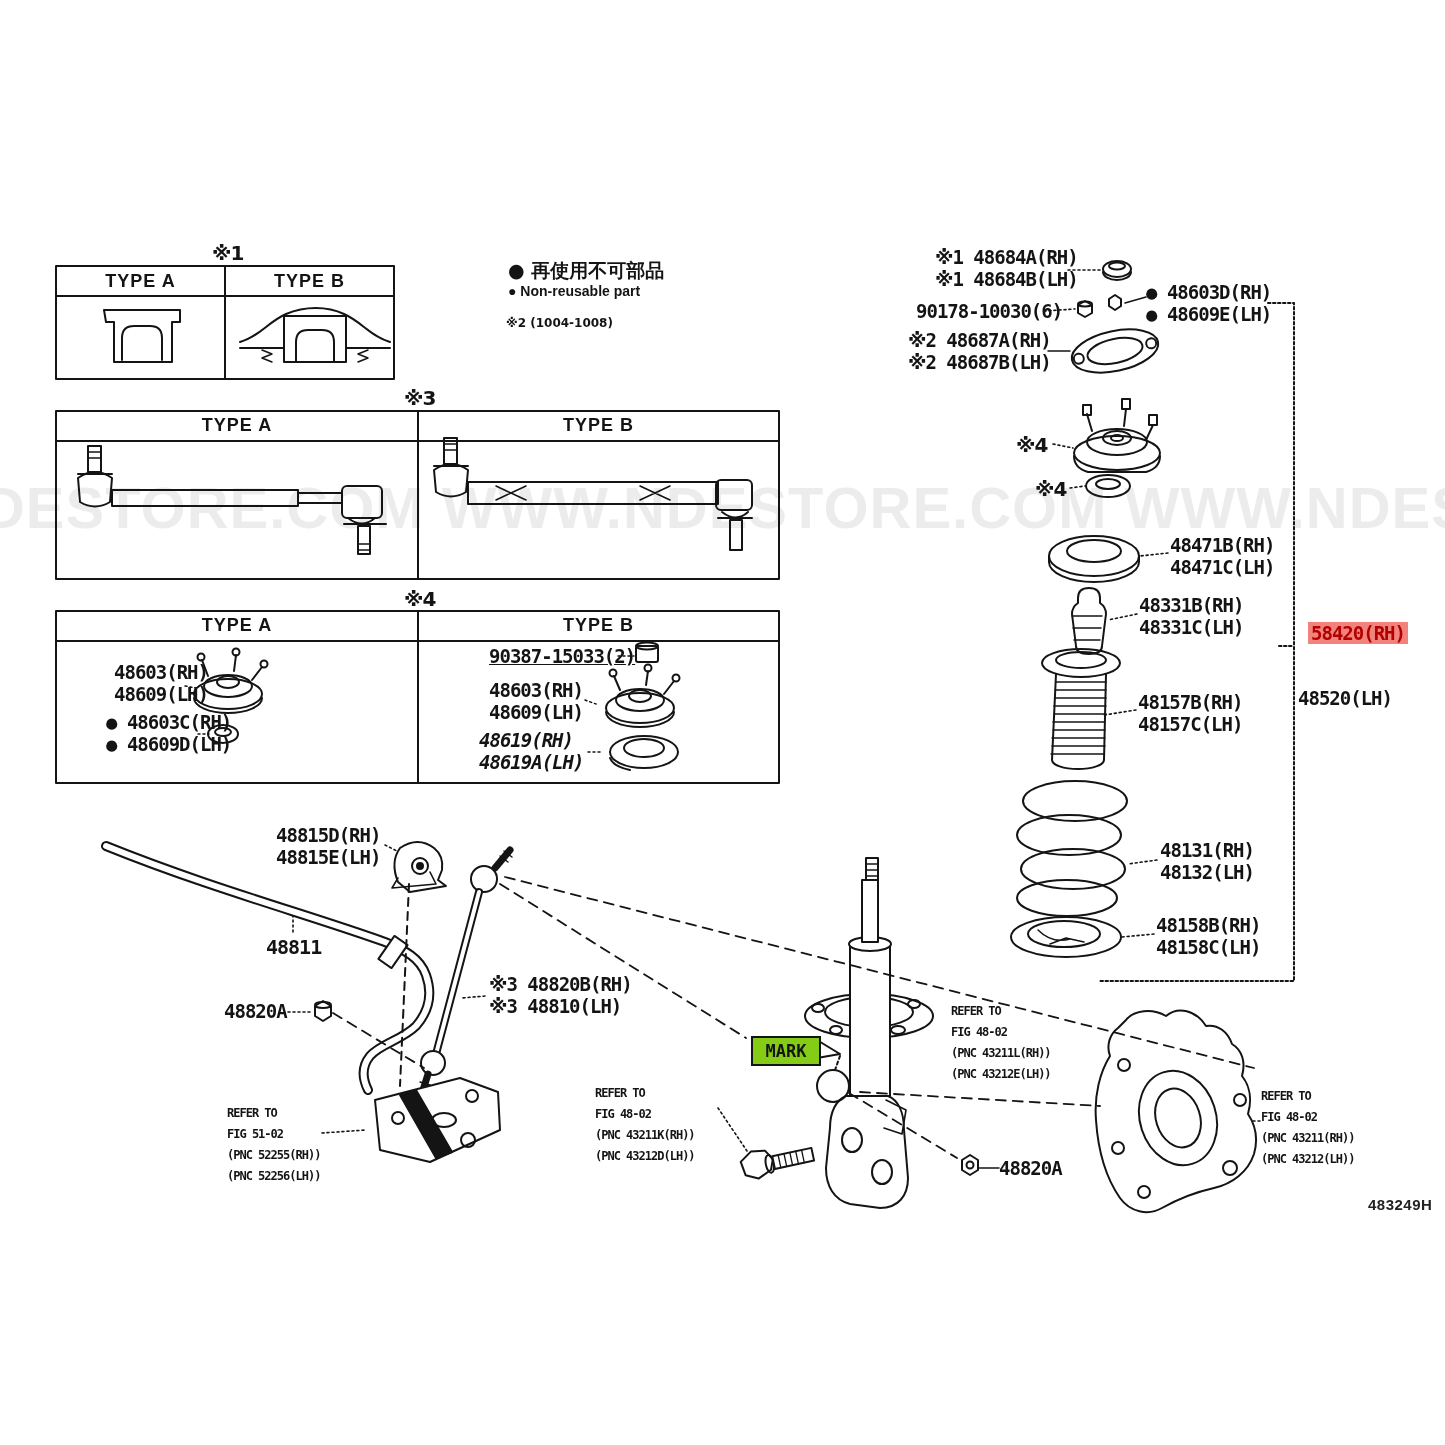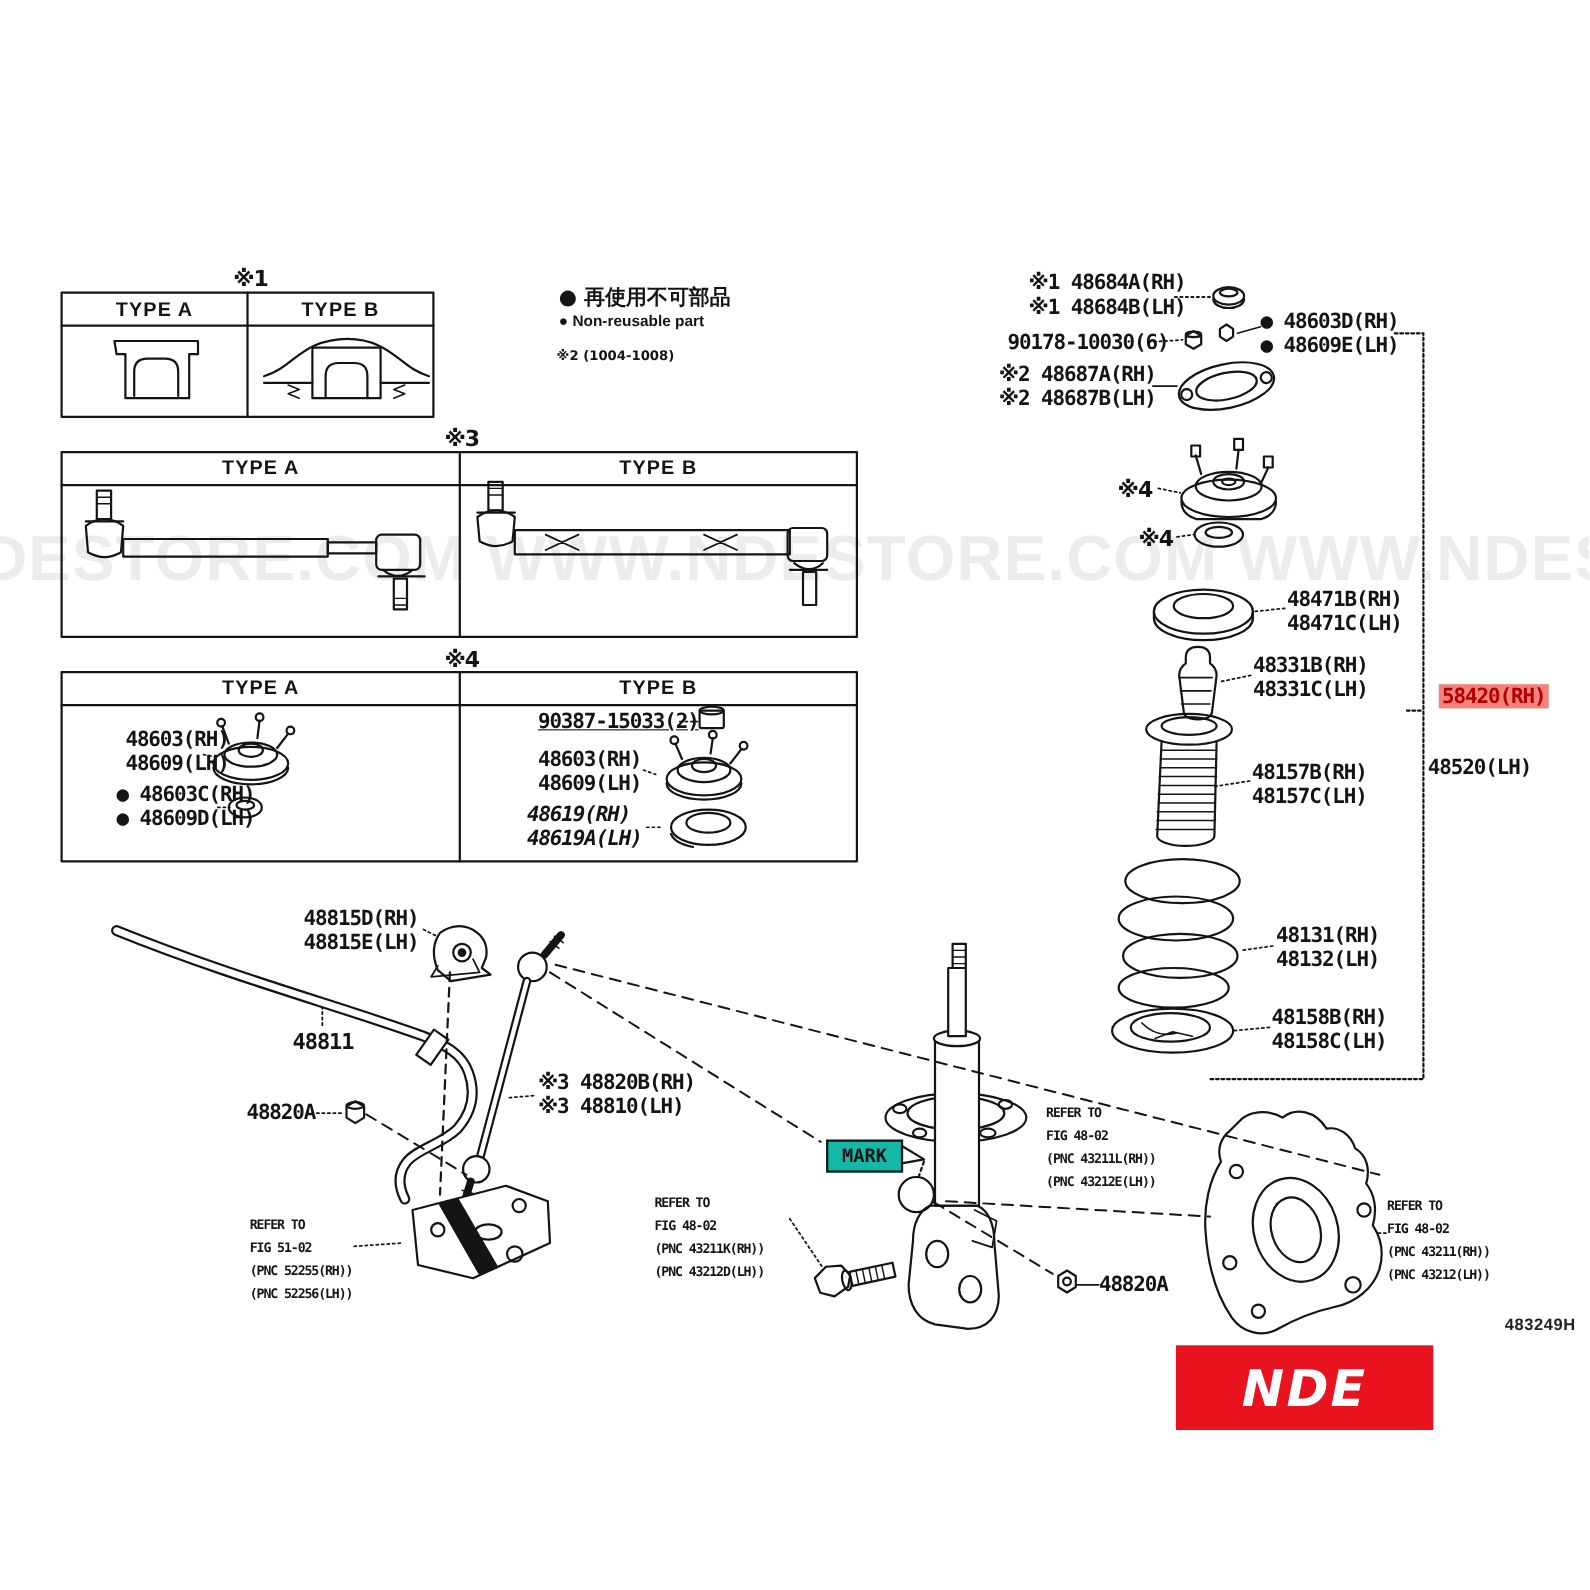--- a/index.html
+++ b/index.html
@@ -10,21 +10,21 @@
   .sm{font-size:12px;line-height:21px;}
   .hdr{position:absolute;font:bold 18px "Liberation Sans","DejaVu Sans",sans-serif;
        letter-spacing:1px;text-align:center;color:#141414;}
   .ref{position:absolute;font:bold 20px "DejaVu Sans",sans-serif;color:#141414;letter-spacing:-1px;}
   .jp{font-family:"DejaVu Sans",sans-serif;letter-spacing:0;}
   .en{font-family:"Liberation Sans","DejaVu Sans",sans-serif;letter-spacing:0;font-size:14px;}
   .hl{display:inline-block;padding:0 3px;}
   #watermark{position:absolute;left:-60px;top:474px;font:bold 58px "Liberation Sans",sans-serif;
              color:rgba(40,40,40,0.09);white-space:nowrap;letter-spacing:1px;}
   #markbox{position:absolute;left:751px;top:1036px;width:66px;height:26px;border:2px solid #141414;
-           display:flex;align-items:center;justify-content:center;background:#14b8a6;
+           display:flex;align-items:center;justify-content:center;background:#84cc16;
            font:bold 17px "DejaVu Sans Mono",monospace;letter-spacing:0;}
   #brandbox{position:absolute;left:1069px;top:1223px;width:234px;height:77px;
             display:flex;align-items:center;justify-content:center;}
   #brandbox span{font:bold italic 46px "DejaVu Sans",sans-serif;letter-spacing:2px;}
   #figcode{position:absolute;left:1368px;top:1196px;font:bold 15px "Liberation Sans",sans-serif;
            color:#222;letter-spacing:0.5px;}
   svg{position:absolute;left:0;top:0;}
 </style>
 </head>
 <body>
@@ -350,17 +350,14 @@
 FIG 48-02
 (PNC 43211L(RH))
 (PNC 43212E(LH))</div>
   <div class="lbl" style="left:999px;top:1157px;">48820A</div>
   <div class="lbl sm" style="left:1261px;top:1086px;">REFER TO
 FIG 48-02
 (PNC 43211(RH))
 (PNC 43212(LH))</div>
 
   <div id="figcode">483249H</div>
-  <div id="brandbox" style="background: rgb(232, 19, 31);">
-    <span style="color: rgb(255, 255, 255);">NDE</span>
-  </div>
 
 </div>
 
 </body></html>

